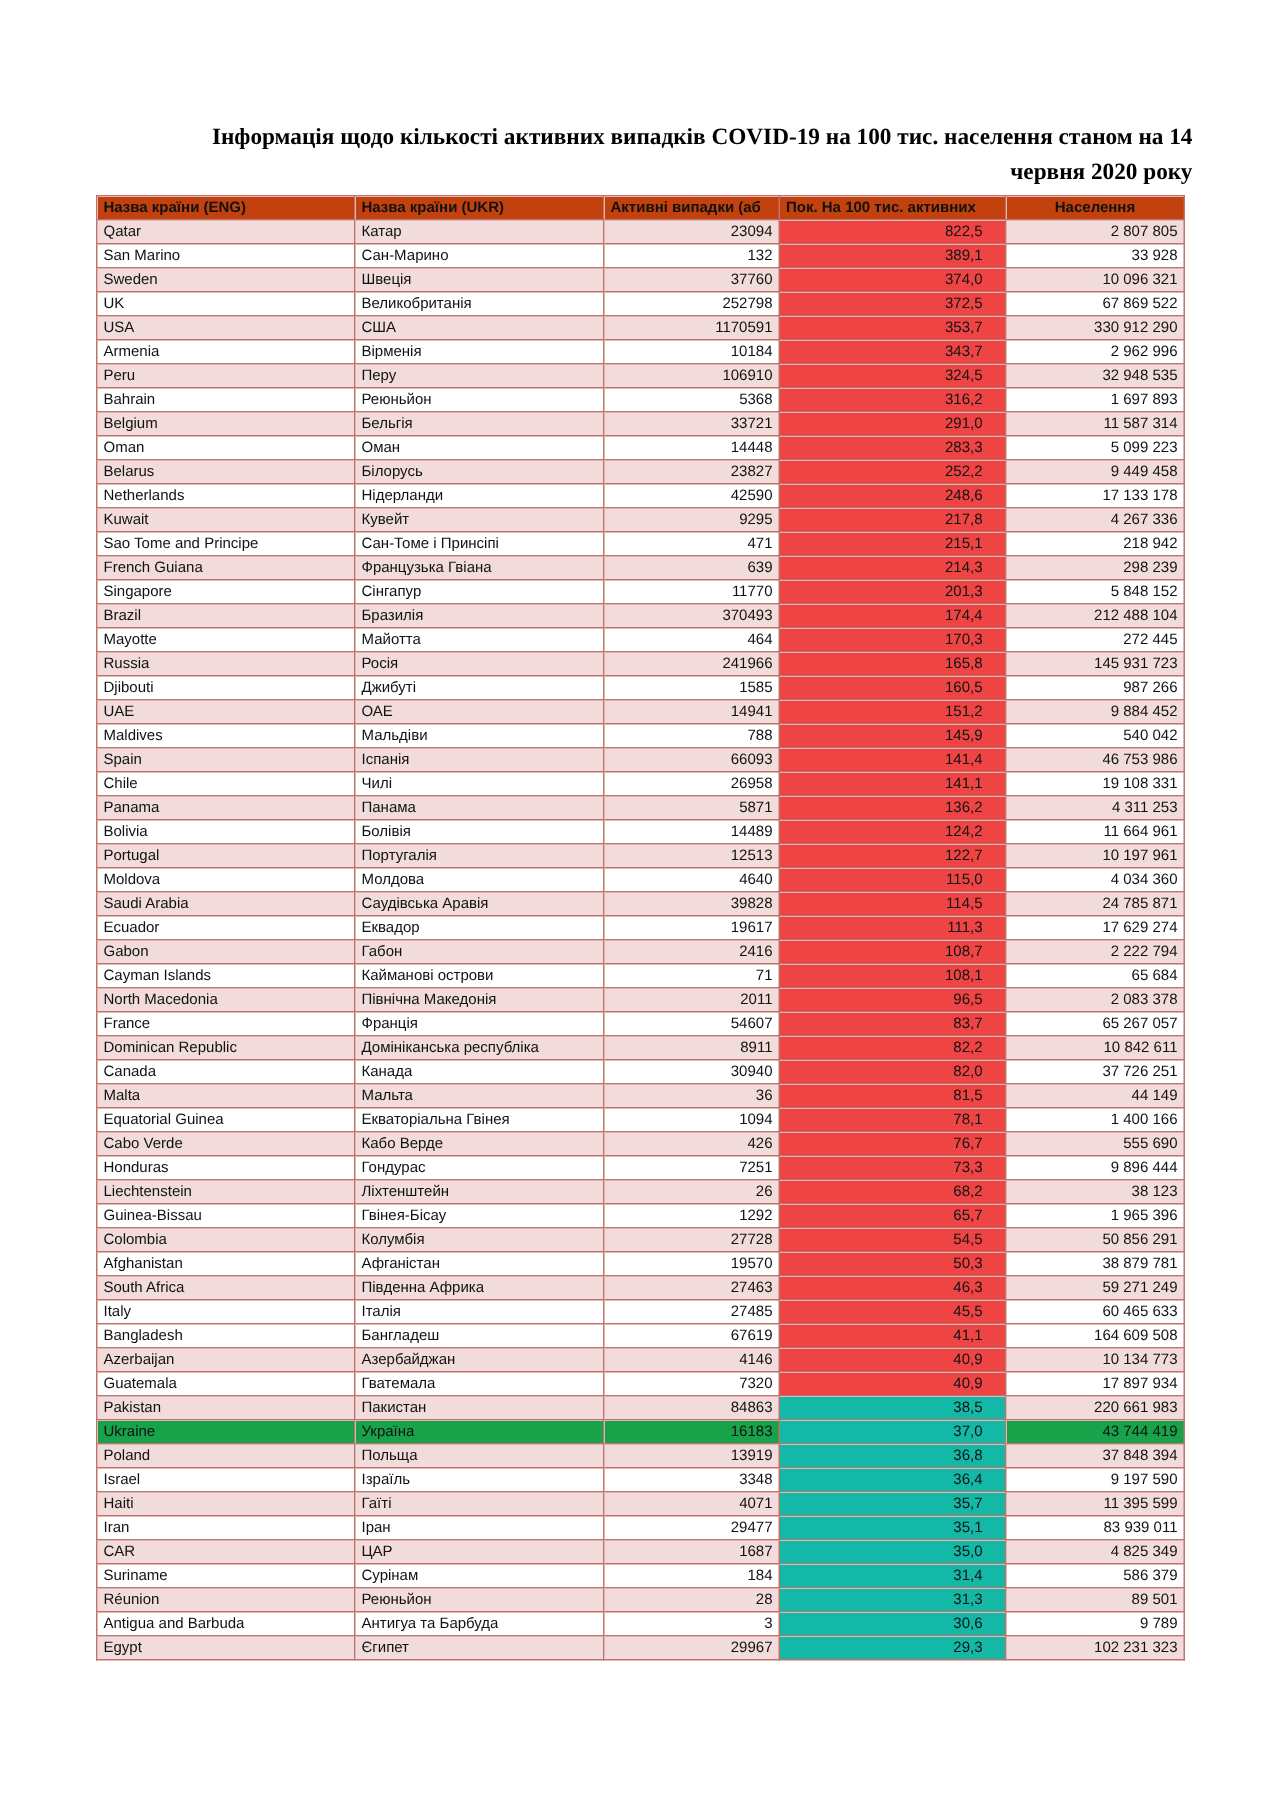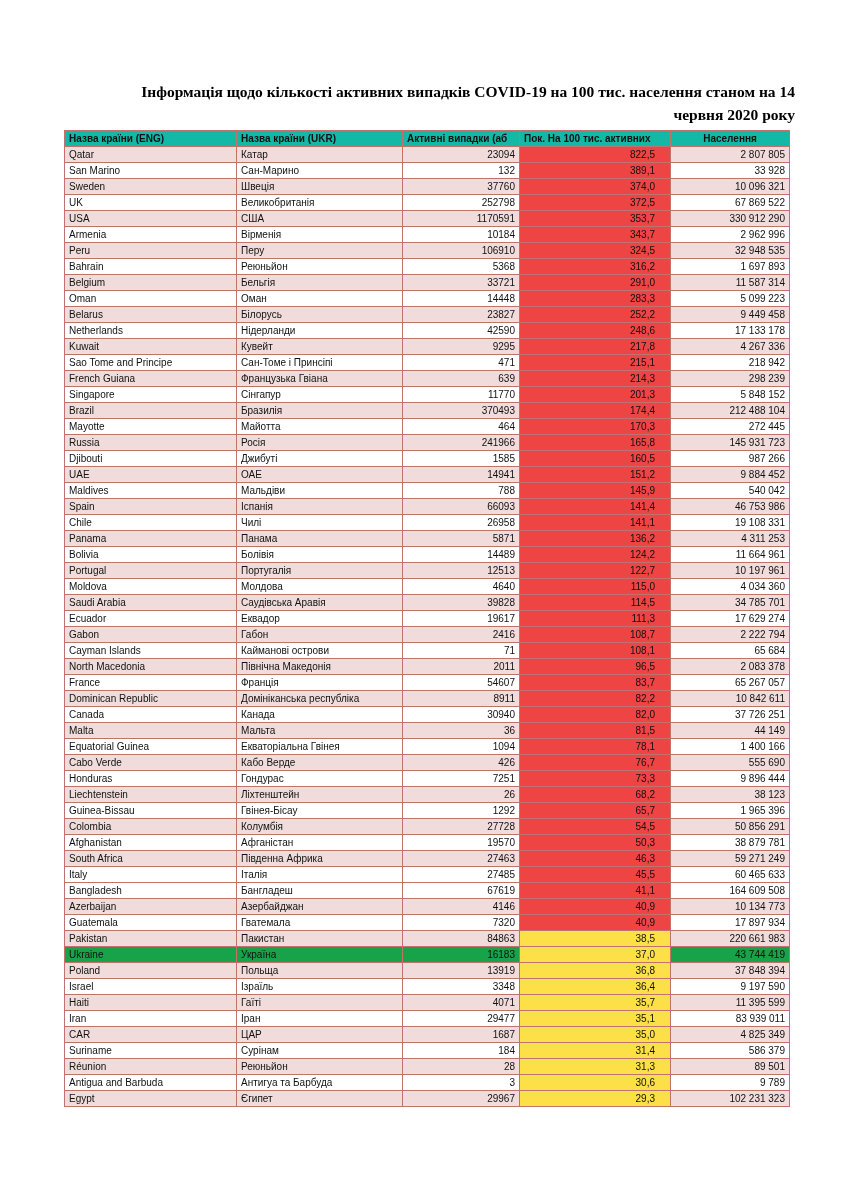--- a/index.html
+++ b/index.html
@@ -17,33 +17,33 @@
     border-collapse:collapse;table-layout:fixed;
     margin:4px 0 0 64px;
   }
   th,td{
     border:1px solid #c0736c;
     height:15px;padding:0 4px;
     font-size:10px;line-height:15px;
     overflow:hidden;white-space:nowrap;
     vertical-align:middle;background:#ffffff;
   }
-  th{font-weight:bold;text-align:left;background:#14b8a6;}
+  th{font-weight:bold;text-align:left;background:#c2410c;}
   th.c5{text-align:center;}
   .c1{width:163px;}
   .c2{width:157px;}
   .c3{width:108px;}
   .c4{width:131px;}
   .c5{width:110px;}
   td.c3,td.c5{text-align:right;}
   td.c4{text-align:right;padding-right:15px;}
   tr.pink td{background:#f2dcdb;}
   tr.highlight td{background:#18a24a;}
   tr td.band-red{background:#ef4444;}
-  tr td.band-green{background:#fde047;}
+  tr td.band-green{background:#14b8a6;}
 </style>
 </head>
 <body>
 
 <div class="title">
   <span>Інформація щодо кількості активних випадків COVID-19 на 100 тис.  населення станом на 14</span><br>
   <span>червня 2020 року</span>
 </div>
 
 <table class="covid">
@@ -251,21 +251,21 @@
         <td class="c2">Молдова</td>
         <td class="c3">4640</td>
         <td class="c4 band-red">115,0</td>
         <td class="c5">4 034 360</td>
       </tr>
       <tr class="pink">
         <td class="c1">Saudi Arabia</td>
         <td class="c2">Саудівська Аравія</td>
         <td class="c3">39828</td>
         <td class="c4 band-red">114,5</td>
-        <td class="c5">34 785 701</td>
+        <td class="c5">24 785 871</td>
       </tr>
       <tr>
         <td class="c1">Ecuador</td>
         <td class="c2">Еквадор</td>
         <td class="c3">19617</td>
         <td class="c4 band-red">111,3</td>
         <td class="c5">17 629 274</td>
       </tr>
       <tr class="pink">
         <td class="c1">Gabon</td>

